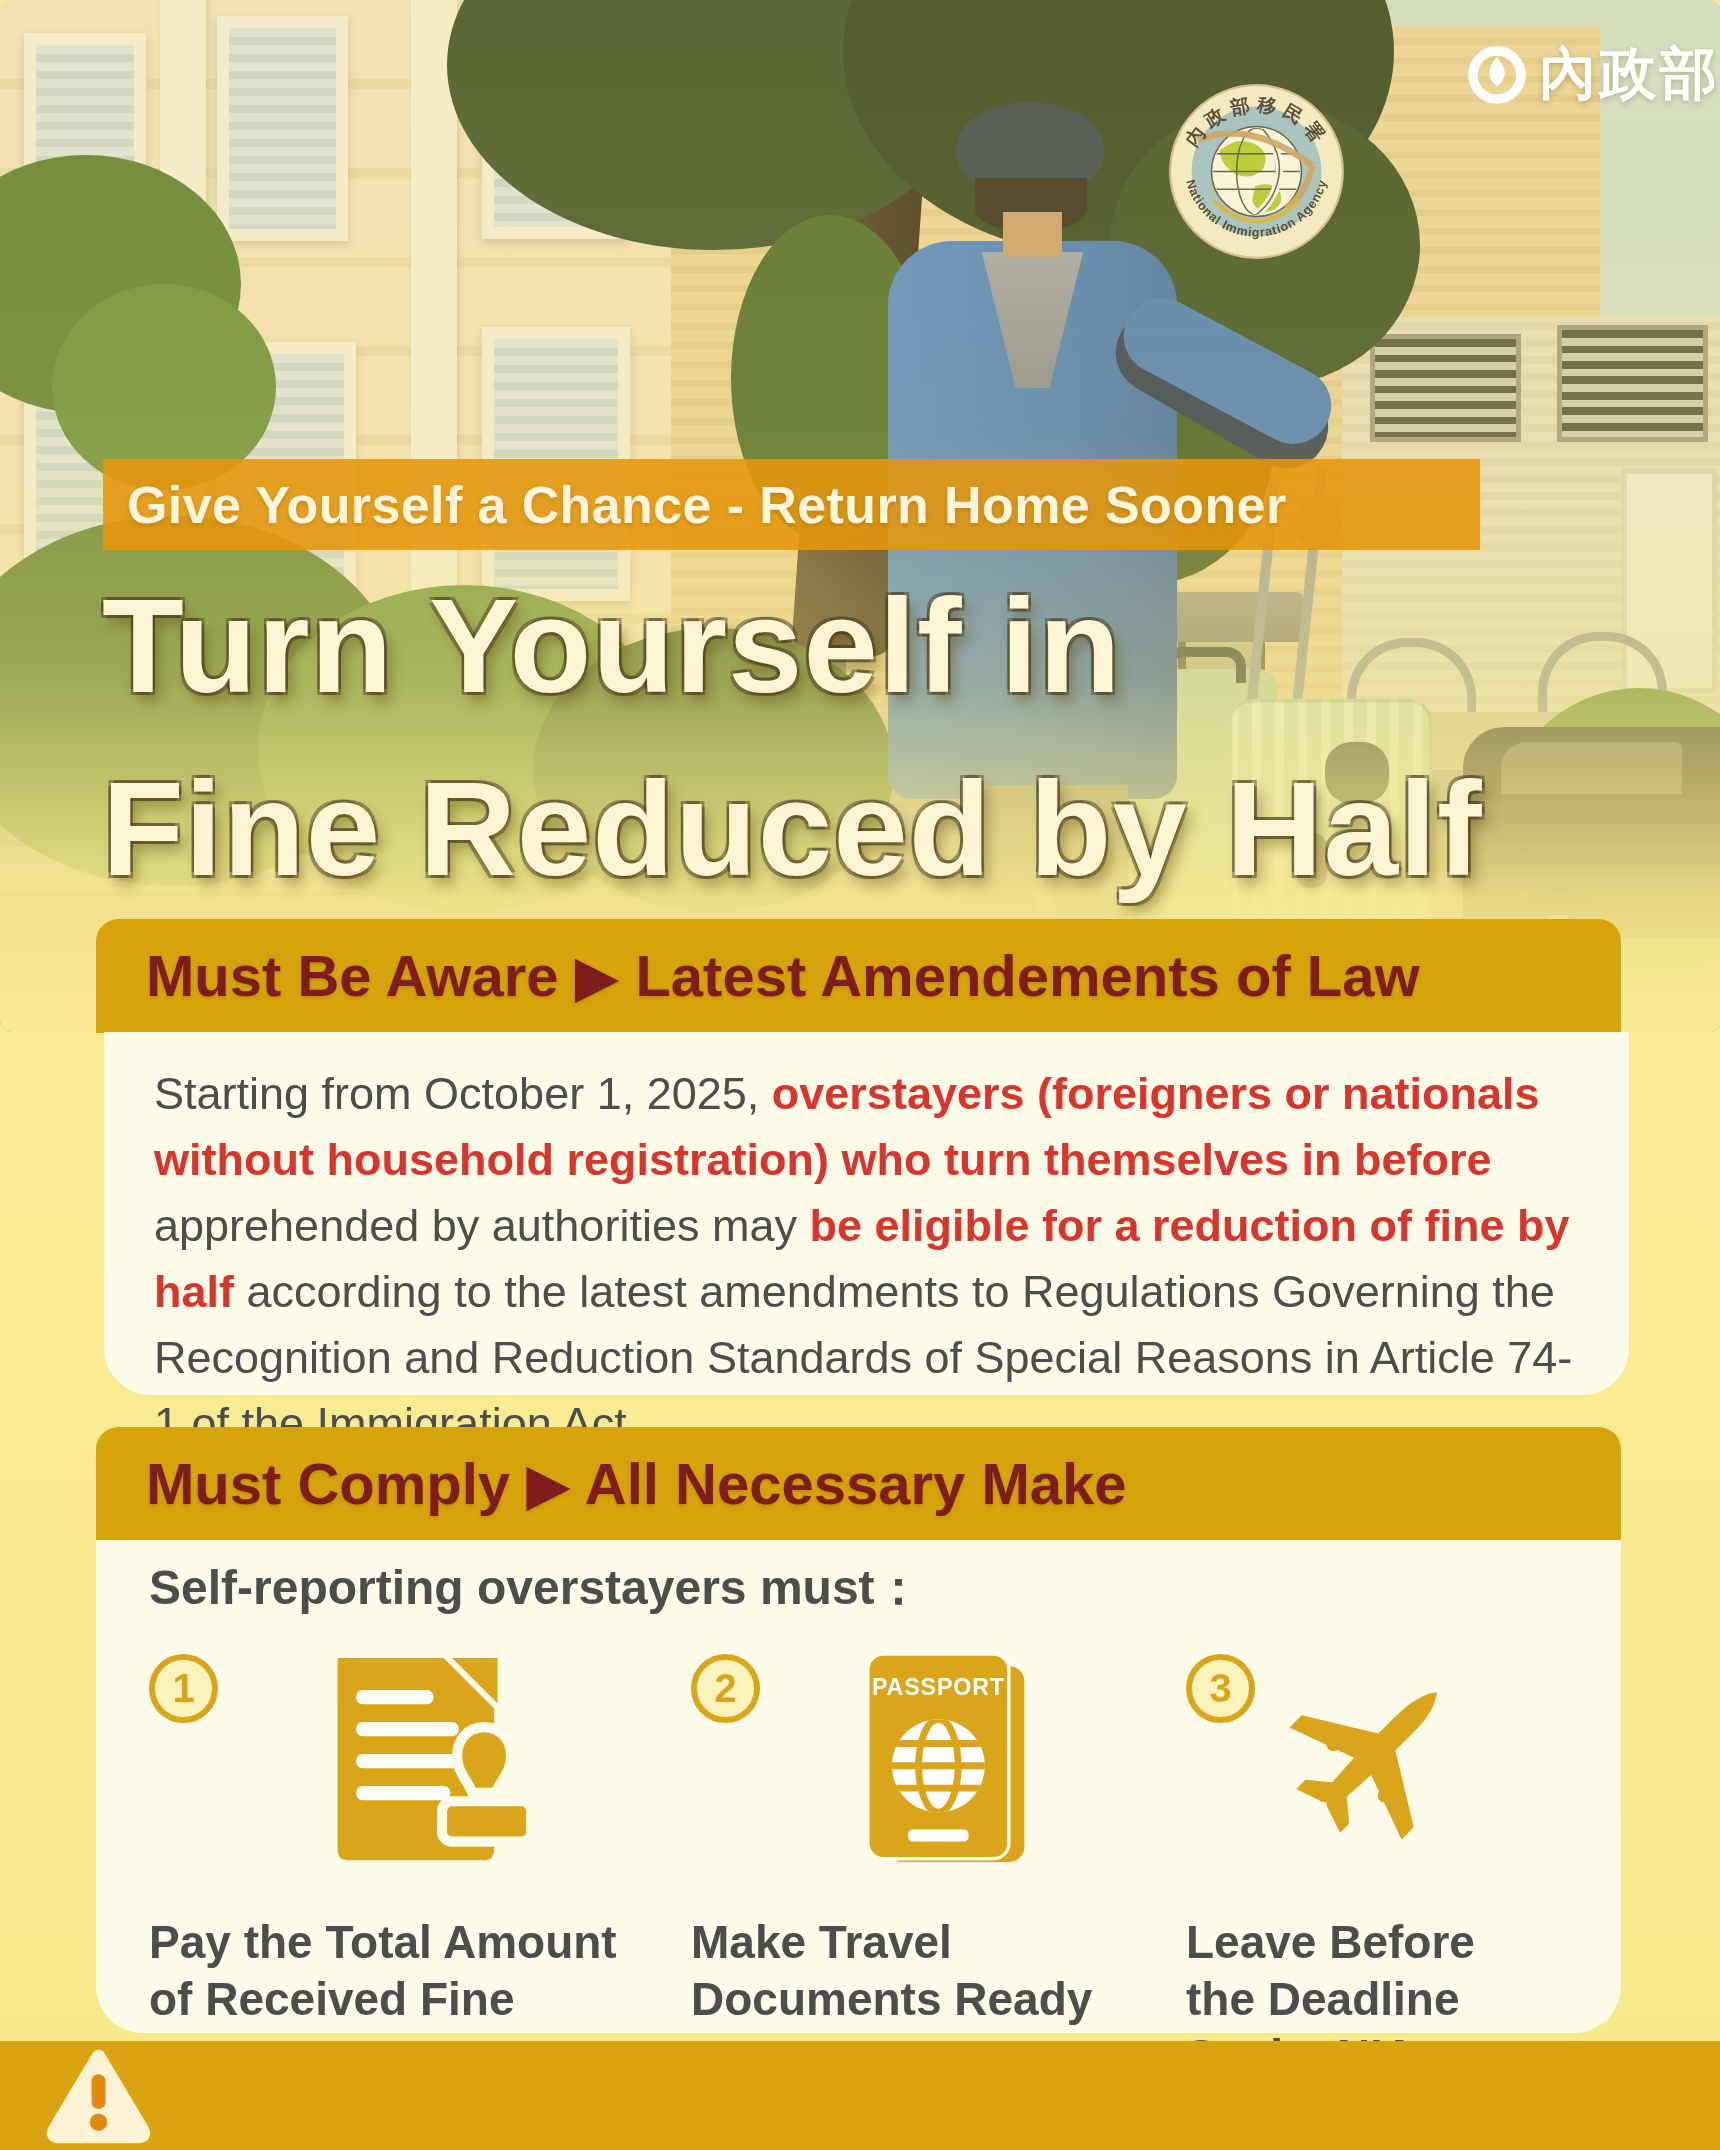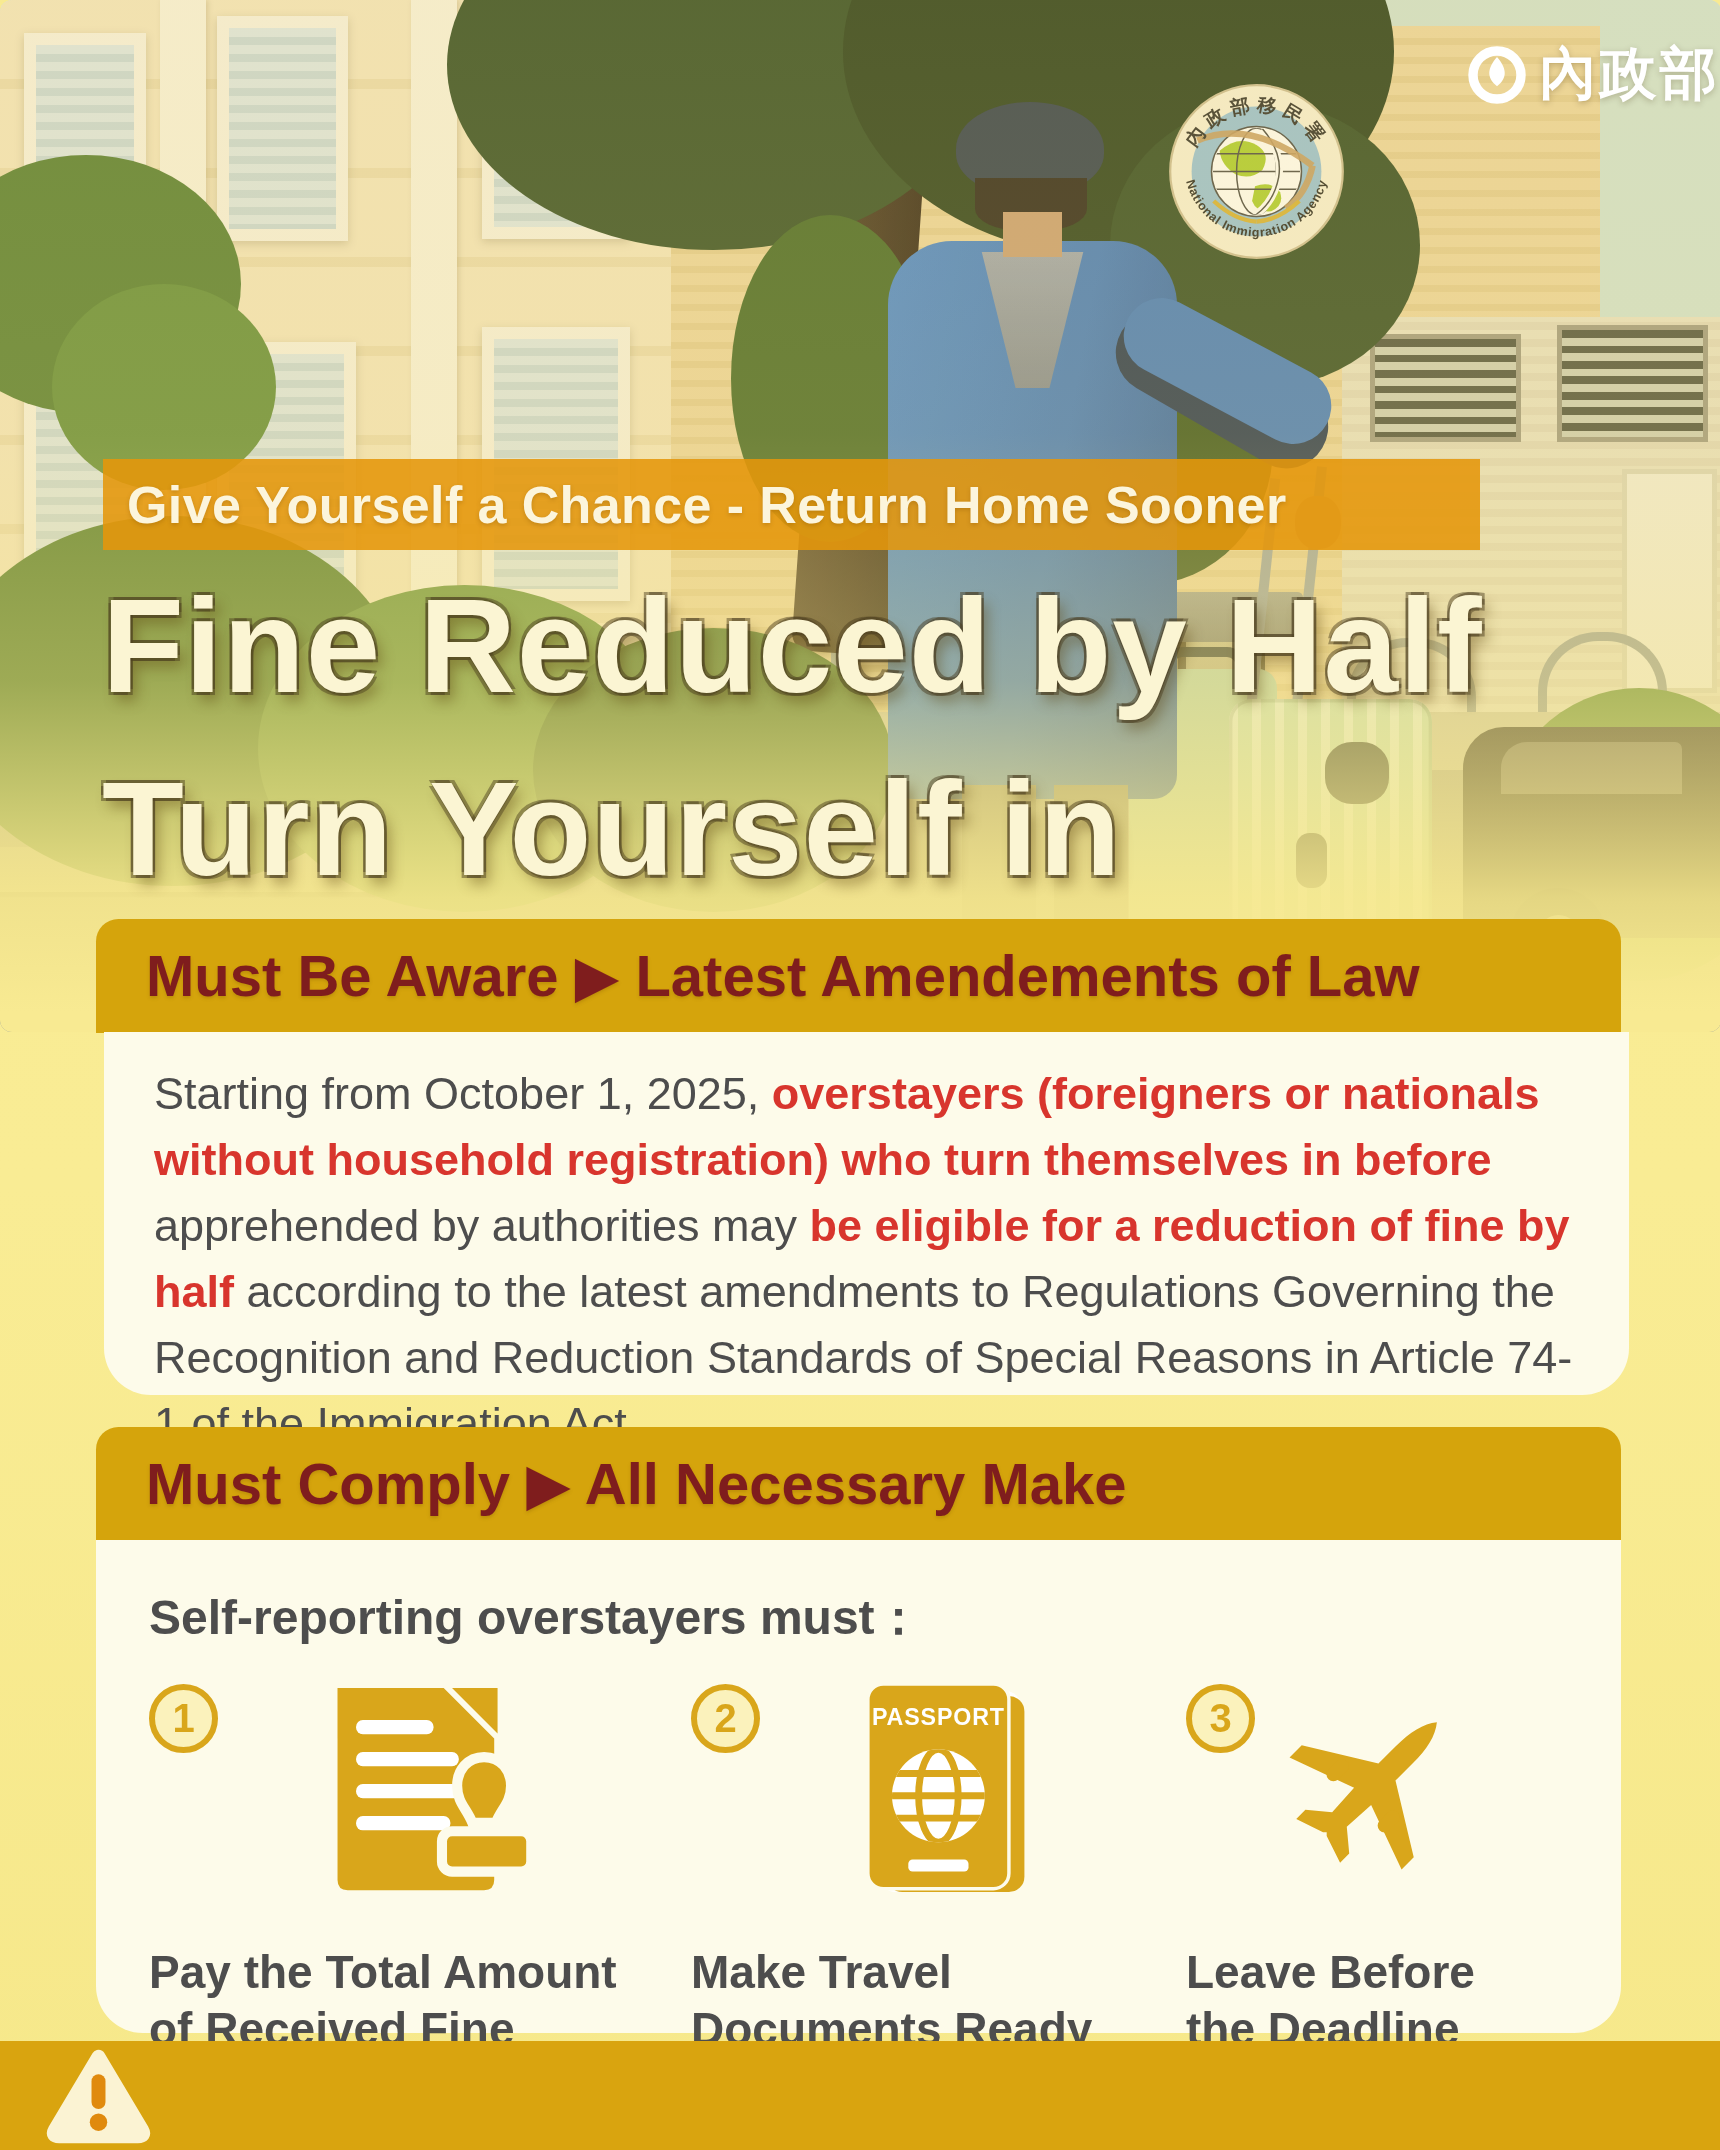--- a/index.html
+++ b/index.html
@@ -78,21 +78,21 @@
   .hero-title{position:absolute;left:102px;top:554px;z-index:30;color:#FBF5D3;font-size:134px;font-weight:800;
     line-height:183px;letter-spacing:0.9px;
     text-shadow:-2.6px -2.6px 0 rgba(72,58,28,.45),2.6px -2.6px 0 rgba(72,58,28,.45),-2.6px 2.6px 0 rgba(72,58,28,.45),
                  2.6px 2.6px 0 rgba(72,58,28,.45),6px 8.6px 13.8px rgba(95,70,15,.45);}
   .sec-banner{position:absolute;left:96px;width:1525px;height:114px;background:var(--gold);z-index:30;
     border-radius:22.4px 22.4px 0 0;display:flex;align-items:center;padding-left:50px;}
   .sec-banner span{color:#7f1d1d;font-size:58px;font-weight:700;text-shadow:0 1.7px 3.4px rgba(120,80,0,.25);}
   .card{position:absolute;left:96px;width:1525px;background:var(--card);z-index:30;border-radius:0 0 47px 47px;}
   .card.aware{top:1032px;height:363px;padding:29px 48px 0 50px;font-size:45px;line-height:66px;color:var(--dark);font-weight:500;margin-left:8px;}
   .seg-red{color:var(--red);font-weight:700;}
-  .card.comply{top:1540px;height:493px;padding:46px 34px 0 53px;}
+  .card.comply{top:1540px;height:493px;padding:16px 34px 0 53px;}
   .intro{font-size:48px;font-weight:600;color:var(--dark);}
   .steps{display:flex;margin-top:34px;}
   .step{position:relative;}
   .step:nth-child(1){width:542px;}
   .step:nth-child(2){width:495px;}
   .step:nth-child(3){width:396px;}
   .step-head{display:flex;align-items:flex-start;min-height:222px;}
   .badge{width:69px;height:69px;border:6.9px solid var(--gold-icon);border-radius:50%;background:#FBF2BC;
     color:var(--gold-icon);font-size:40px;font-weight:700;display:flex;align-items:center;justify-content:center;flex:none;}
   .icon-wrap{flex:1;display:flex;justify-content:center;padding-right:52px;}
@@ -215,22 +215,22 @@
         <path d="M35,14 C46,27 48,38 35,48 C22,38 24,27 35,14 Z" fill="#FFFFFF"></path>
       </svg>
       <span>內政部</span>
     </div>
   </div>
 
   <div class="hero-banner">
     <span>Give Yourself a Chance -  Return Home Sooner</span>
   </div>
   <h1 class="hero-title">
+    <div>Turn Yourself in</div>
     <div>Fine Reduced by Half</div>
-    <div>Turn Yourself in</div>
   </h1>
 
   <div class="sec-banner" style="top:919px;">
     <span>Must Be Aware ▶ Latest Amendements of Law</span>
   </div>
   <div class="card aware">
     <p><span class="seg-normal">Starting from October 1, 2025, </span><span class="seg-red">overstayers (foreigners or nationals without household registration) who turn themselves in before</span><span class="seg-normal"> apprehended by authorities may </span><span class="seg-red">be eligible for a reduction of fine by half</span><span class="seg-normal"> according to the latest amendments to Regulations Governing the Recognition and Reduction Standards of Special Reasons in Article 74-1 of the Immigration Act.</span>
     </p>
   </div>
 

